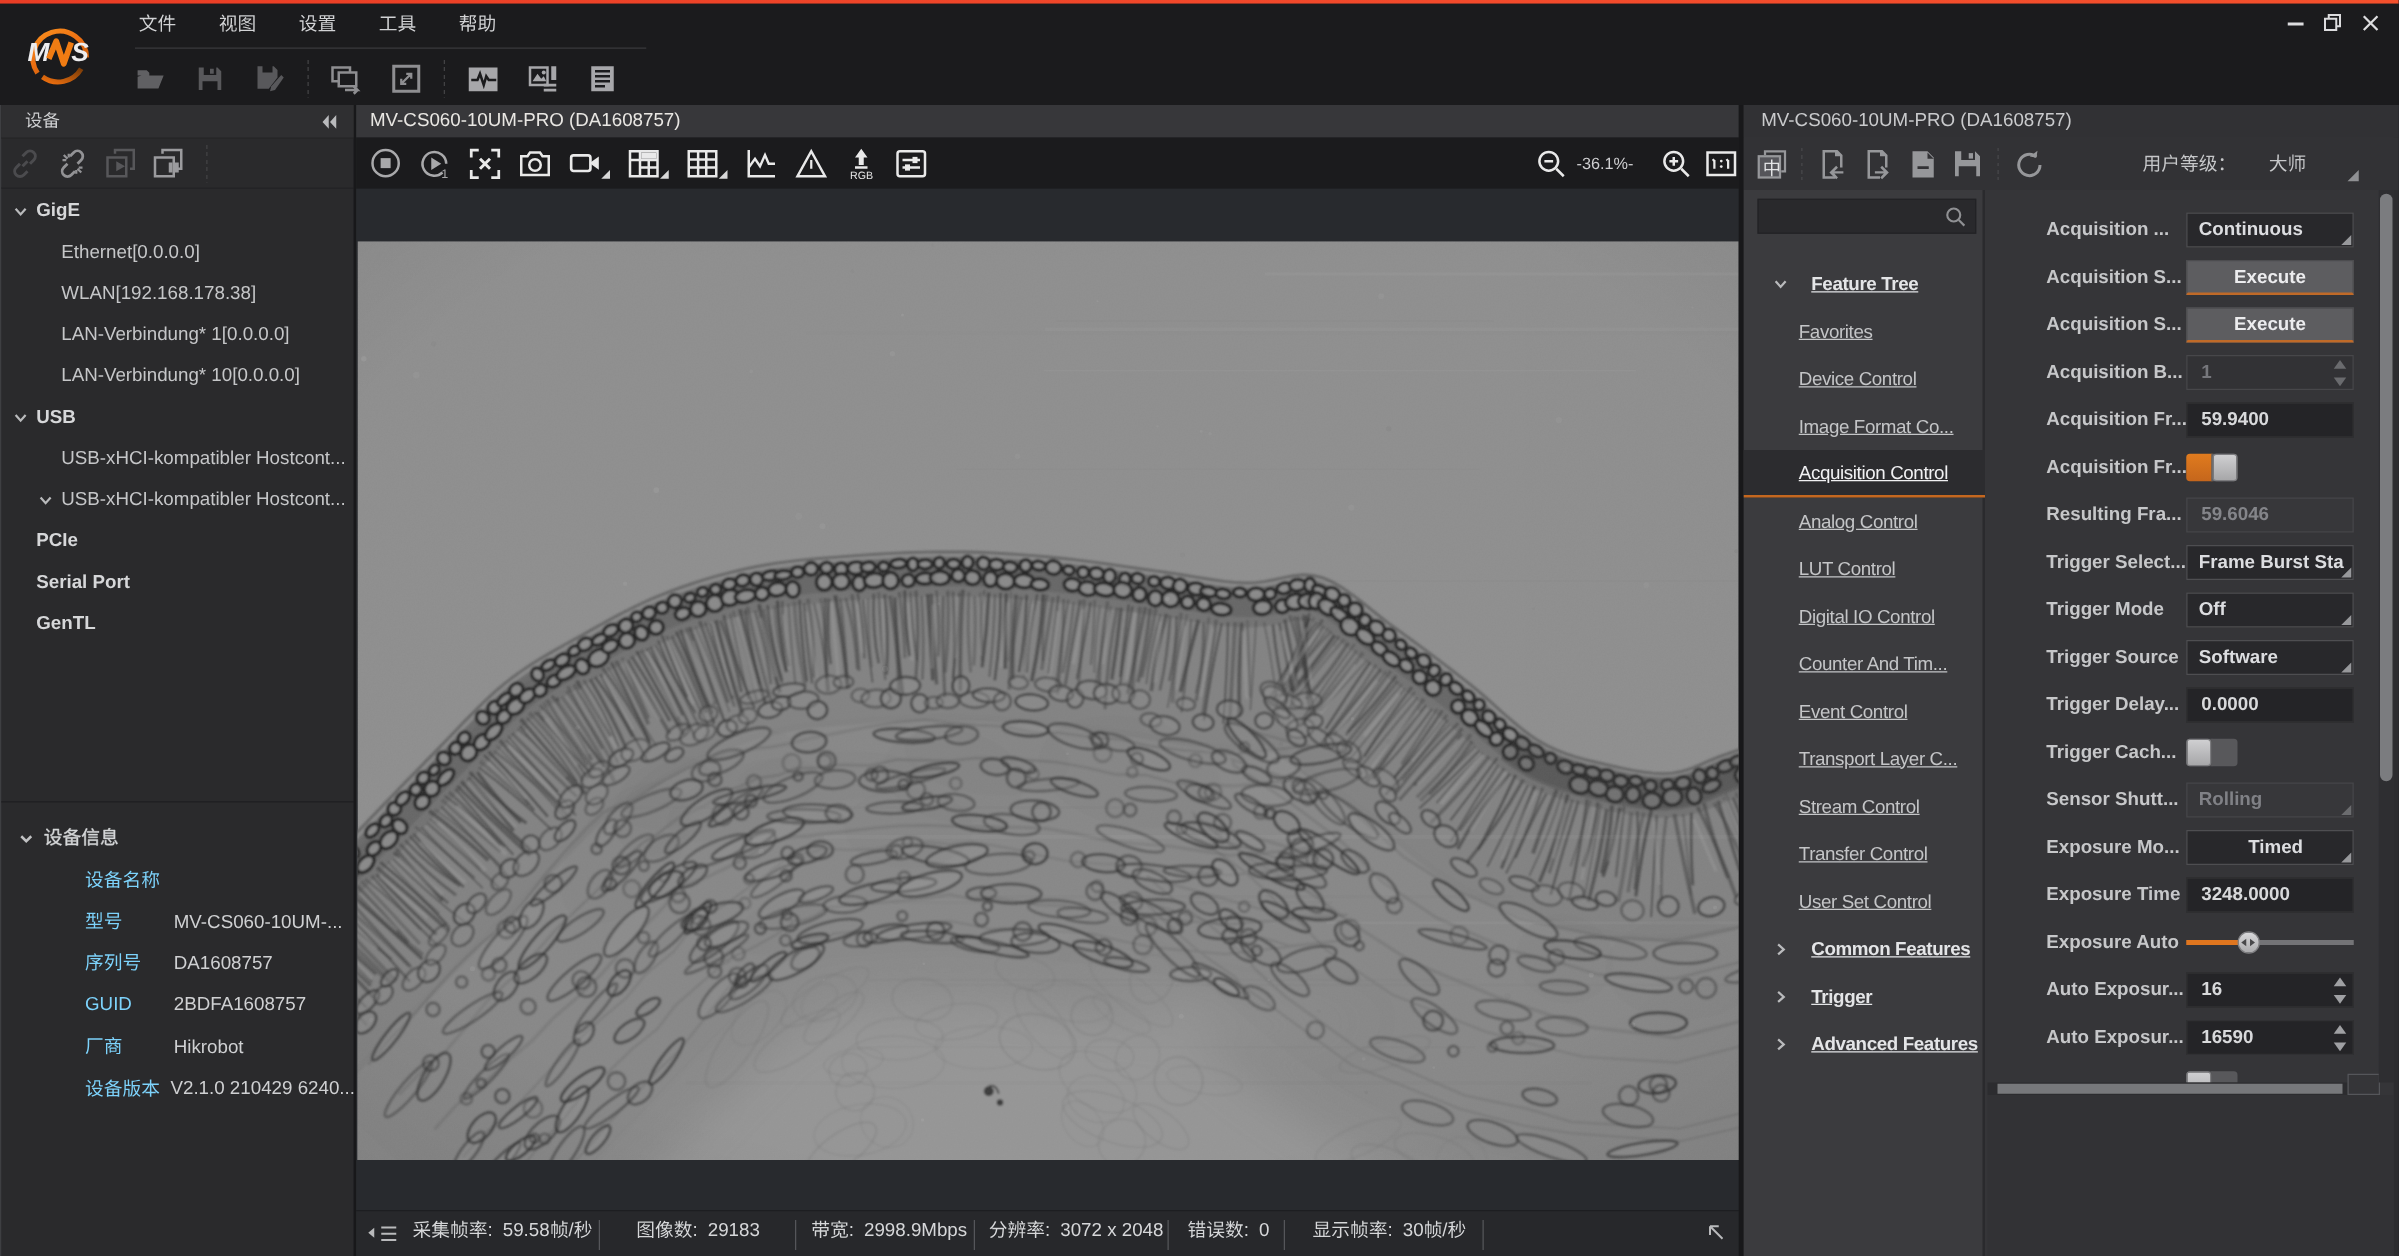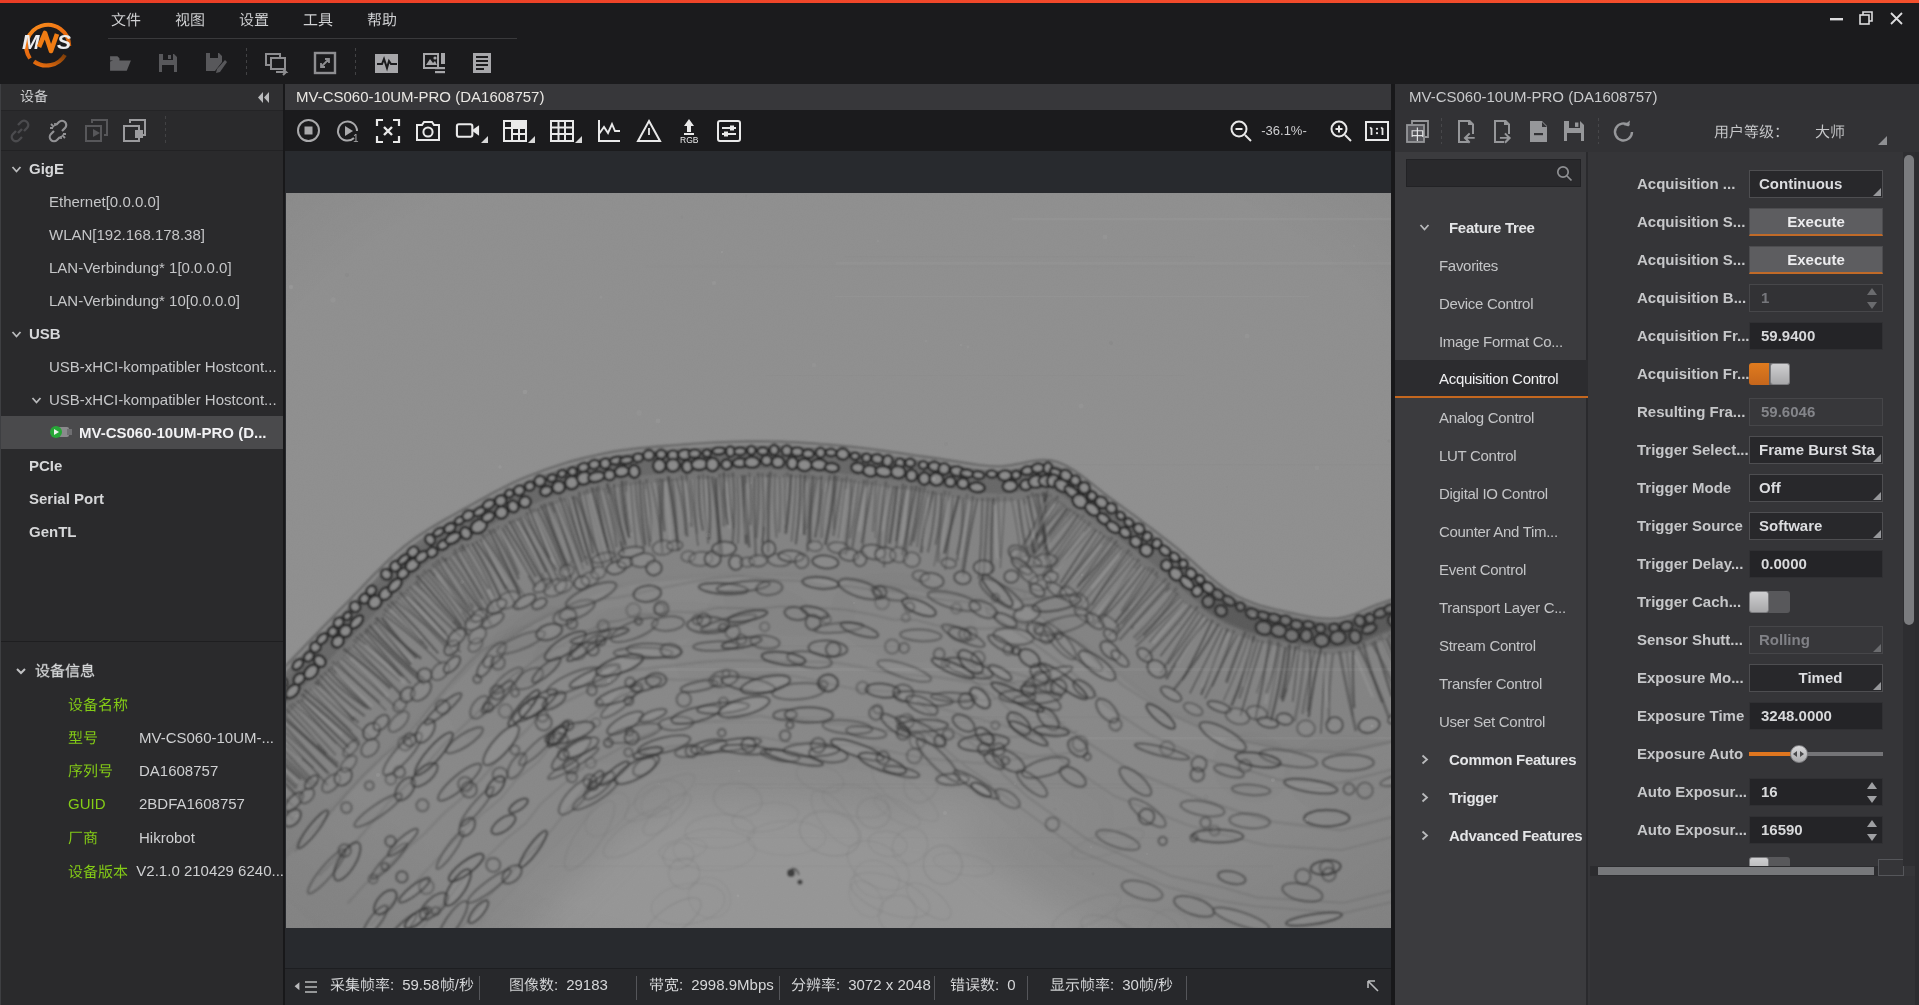--- a/index.html
+++ b/index.html
@@ -33,21 +33,21 @@
 .lp-tb-icon { width:26px; height:26px; margin:0 6px; display:flex; align-items:center; justify-content:center; }
 #device-tree { position:absolute; left:0; top:68px; width:283px; }
 .tree-row { position:relative; height:33px; display:flex; align-items:center; color:#c5c6c8; font-size:15px; white-space:nowrap; }
 .tree-row.selected { background:#4a4a4c; color:#f2f2f4; font-weight:bold; }
 .tree-row.group { font-weight:bold; color:#d6d7d9; }
 .tree-chevron { position:absolute; top:50%; margin-top:-5px; }
 #lp-divider { position:absolute; left:0; top:557px; width:283px; height:1px; background:#1e1e20; }
 #device-info { position:absolute; left:0; top:558px; width:283px; }
 #di-header { position:relative; margin-top:12px; height:33px; display:flex; align-items:center; font-weight:bold; color:#d6d7d9; }
 .di-row { height:33.4px; display:flex; align-items:center; font-size:15px; white-space:nowrap; }
-.di-label { width:71px; margin-left:67px; color:#84cc16; }
+.di-label { width:71px; margin-left:67px; color:#7dd3fc; }
 .di-value { color:#cfd0d2; }
 
 
 .vsplit { top:84px; width:2px; height:921px; background:#18181a; }
 
 
 #center { left:285px; top:84px; width:1106px; height:921px; background:#27282c; }
 #tabbar { position:absolute; left:0; top:0; width:1106px; height:26px; background:#37373a; }
 #tab-title { position:absolute; left:11px; top:4px; color:#e9e7e3; font-size:15px; }
 #viewer-toolbar { position:absolute; left:0; top:26px; width:1106px; height:41px; background:#1b1b1d; display:flex; align-items:center; }
@@ -74,21 +74,21 @@
 #rp-toolbar { position:absolute; left:0; top:26px; width:524px; height:42px; background:#323235; display:flex; align-items:center; }
 .rp-tb-icon { width:26px; height:26px; margin:0 5px; display:flex; align-items:center; justify-content:center; color:#96979a; }
 .rp-sep { width:1px; height:26px; margin:0 6px; background:repeating-linear-gradient(180deg,#47474a 0 3px,transparent 3px 6px); }
 #user-level { position:absolute; right:74px; top:0; height:42px; display:flex; align-items:center; color:#c6c7c9; }
 #user-level-value { margin-left:26px; }
 #ul-wedge { position:absolute; right:-42px; bottom:7px; width:0; height:0; border-left:9px solid transparent; border-bottom:9px solid #8f9093; }
 #feature-col { position:absolute; left:0; top:68px; width:193px; height:853px; background:#3b3b3e; border-right:2px solid #2a2a2d; }
 #search-box { position:absolute; left:11px; top:7px; width:175px; height:28px; background:#29292c; border:1px solid #222225; }
 #search-icon { position:absolute; right:7px; top:5px; color:#8f9093; }
 #feature-list { position:absolute; left:0; top:56px; width:193px; }
-.ft-row { position:relative; height:38px; display:flex; align-items:center; color:#c4c5c7; font-size:15px; white-space:nowrap; letter-spacing:-0.3px; }
+.ft-row { position:relative; height:38px; display:flex; align-items:center; color:#c4c5c7; font-size:15px; white-space:nowrap; letter-spacing:-0.3px;text-decoration:underline; }
 .ft-row.bold { font-weight:bold; color:#e4e5e7; }
 .ft-row.selected { background:#2c2c2f; color:#f1f1f3; border-bottom:2px solid #c4671f; }
 .ft-indent1 { padding-left:44px; }
 .ft-indent0 { padding-left:54px; }
 .ft-chevron { position:absolute; left:24px; top:50%; margin-top:-5px; color:#b9babc; }
 #props-col { position:absolute; left:195px; top:68px; width:313px; height:714px; overflow:hidden;font-weight:bold; }
 .prop-row { position:absolute; left:0; width:313px; height:38px; }
 .prop-label { position:absolute; left:47px; top:0; height:38px; line-height:38px; color:#c6c7c9; font-size:15px; white-space:nowrap; }
 .prop-ctl { position:absolute; left:159px; top:5px; width:134px; height:28px; }
 .ctl-dropdown { background:#28282b; border:1px solid #4e4e51; color:#dcdde0; line-height:26px; padding-left:9px; position:relative; overflow:hidden; }
@@ -316,29 +316,20 @@
           <span style="margin-left: 28px;">USB</span>
         </div>
         <div class="tree-row">
           <span style="margin-left: 48px;">USB-xHCI-kompatibler Hostcont...</span>
         </div>
         <div class="tree-row">
           <svg class="tree-chevron" width="11" height="11" viewBox="0 0 11 11" style="left: 30px;">
             <path d="M1.5 3 L5.5 7.5 L9.5 3" fill="none" stroke="#b9babc" stroke-width="1.8"></path>
           </svg>
           <span style="margin-left: 48px;">USB-xHCI-kompatibler Hostcont...</span>
-        </div>
-        <div class="tree-row selected">
-          <svg width="24" height="16" viewBox="0 0 24 16" style="position: absolute; left: 48px; top: 8px;">
-            <rect x="7" y="3" width="13" height="10" rx="2" fill="#8a8a8d"></rect>
-            <rect x="18" y="5" width="5" height="6" fill="#6f6f72"></rect>
-            <circle cx="7" cy="8" r="6" fill="#27a737"></circle>
-            <path d="M5 5 l5 3 -5 3 z" fill="#eef2ee"></path>
-          </svg>
-          <span style="margin-left: 78px;">MV-CS060-10UM-PRO (D...</span>
         </div>
         <div class="tree-row group">
           <span style="margin-left: 28px;">PCIe</span>
         </div>
         <div class="tree-row group">
           <span style="margin-left: 28px;">Serial Port</span>
         </div>
         <div class="tree-row group">
           <span style="margin-left: 28px;">GenTL</span>
         </div>

